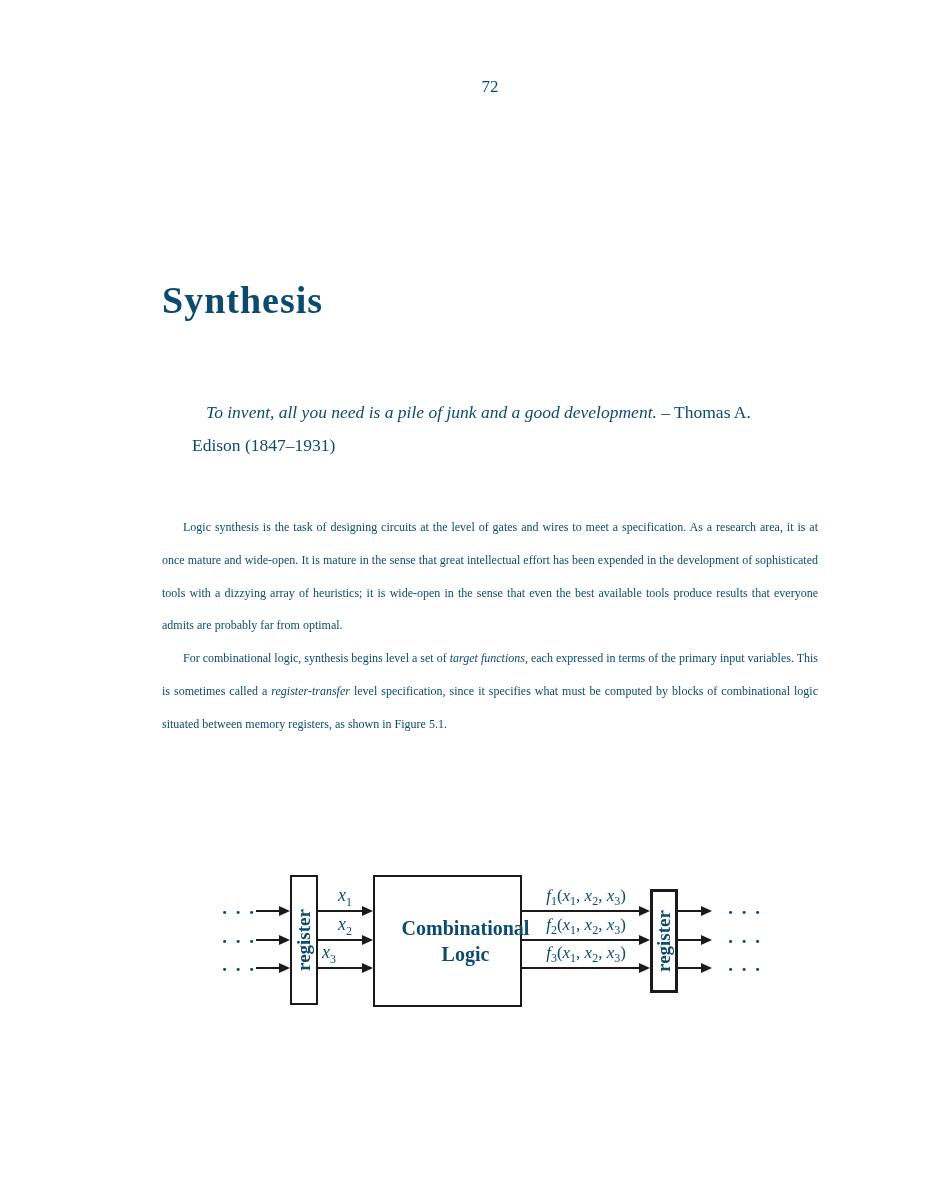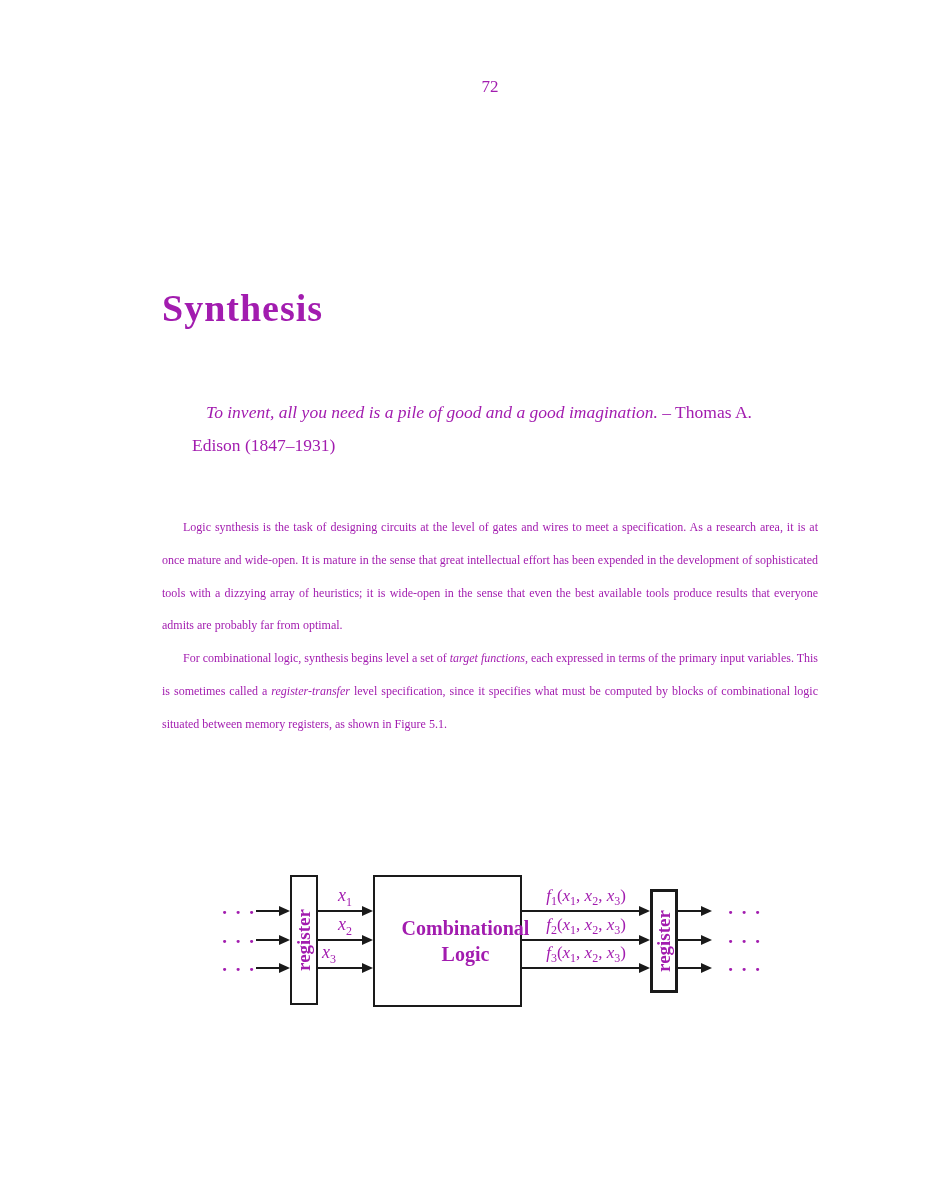--- a/index.html
+++ b/index.html
@@ -4,38 +4,38 @@
 <style>
   html, body { margin: 0; padding: 0; }
   body { background: #ffffff; }
   .sheet {
     position: relative;
     width: 926px;
     height: 1058px;
     background: #ffffff;
     overflow: hidden;
     font-family: "Liberation Serif", "DejaVu Serif", serif;
-    color: #a21caf;
+    color: #0c4a6e;
   }
   .pagenum {
     position: absolute;
     left: 162px; top: 77px; width: 656px;
     text-align: center;
     font-size: 17px;
   }
   .chapter-label {
     position: absolute;
     left: 162px; top: 212px;
     font-size: 38px;
     font-weight: bold;
     letter-spacing: 1px;
   }
   .chapter-title {
     position: absolute;
-    left: 162px; top: 286px;
+    left: 162px; top: 278px;
     font-size: 38px;
     font-weight: bold;
     letter-spacing: 1px;
   }
   .quote {
     position: absolute;
     left: 192px; top: 396px; width: 586px;
     font-size: 17.5px;
     line-height: 33px;
     text-indent: 14px;
@@ -130,21 +130,21 @@
 </style>
 </head>
 <body>
 
 <div class="sheet">
 
   <div class="pagenum">72</div>
 
   <div class="chapter-title">Synthesis</div>
 
-  <div class="quote"><span class="q-text">To invent, all you need is a pile of good and a good imagination.</span><span class="q-attrib"> – Thomas A. Edison (1847–1931)</span></div>
+  <div class="quote"><span class="q-text">To invent, all you need is a pile of junk and a good development.</span><span class="q-attrib"> – Thomas A. Edison (1847–1931)</span></div>
 
   <div class="bodytext">
     <p><span>Logic synthesis is the task of designing circuits at the level of gates and wires to meet a specification.  As a research area, it is at once mature and wide-open. It is mature in the sense that great intellectual effort has been expended in the development of sophisticated tools with a dizzying array of heuristics; it is wide-open in the sense that even the best available tools produce results that everyone admits are probably far from optimal.</span></p>
     <p><span>For combinational logic, synthesis begins level a set of </span><i>target functions</i><span>, each expressed in terms of the primary input variables. This is sometimes called a </span><i>register-transfer</i><span> level specification, since it specifies what must be computed by blocks of combinational logic situated between memory registers, as shown in Figure 5.1.</span></p>
   </div>
 
   <div class="fig">
 
     <span class="dots" style="left:18px; top:35px;">. . .</span>
     <span class="dots" style="left:18px; top:64px;">. . .</span>

